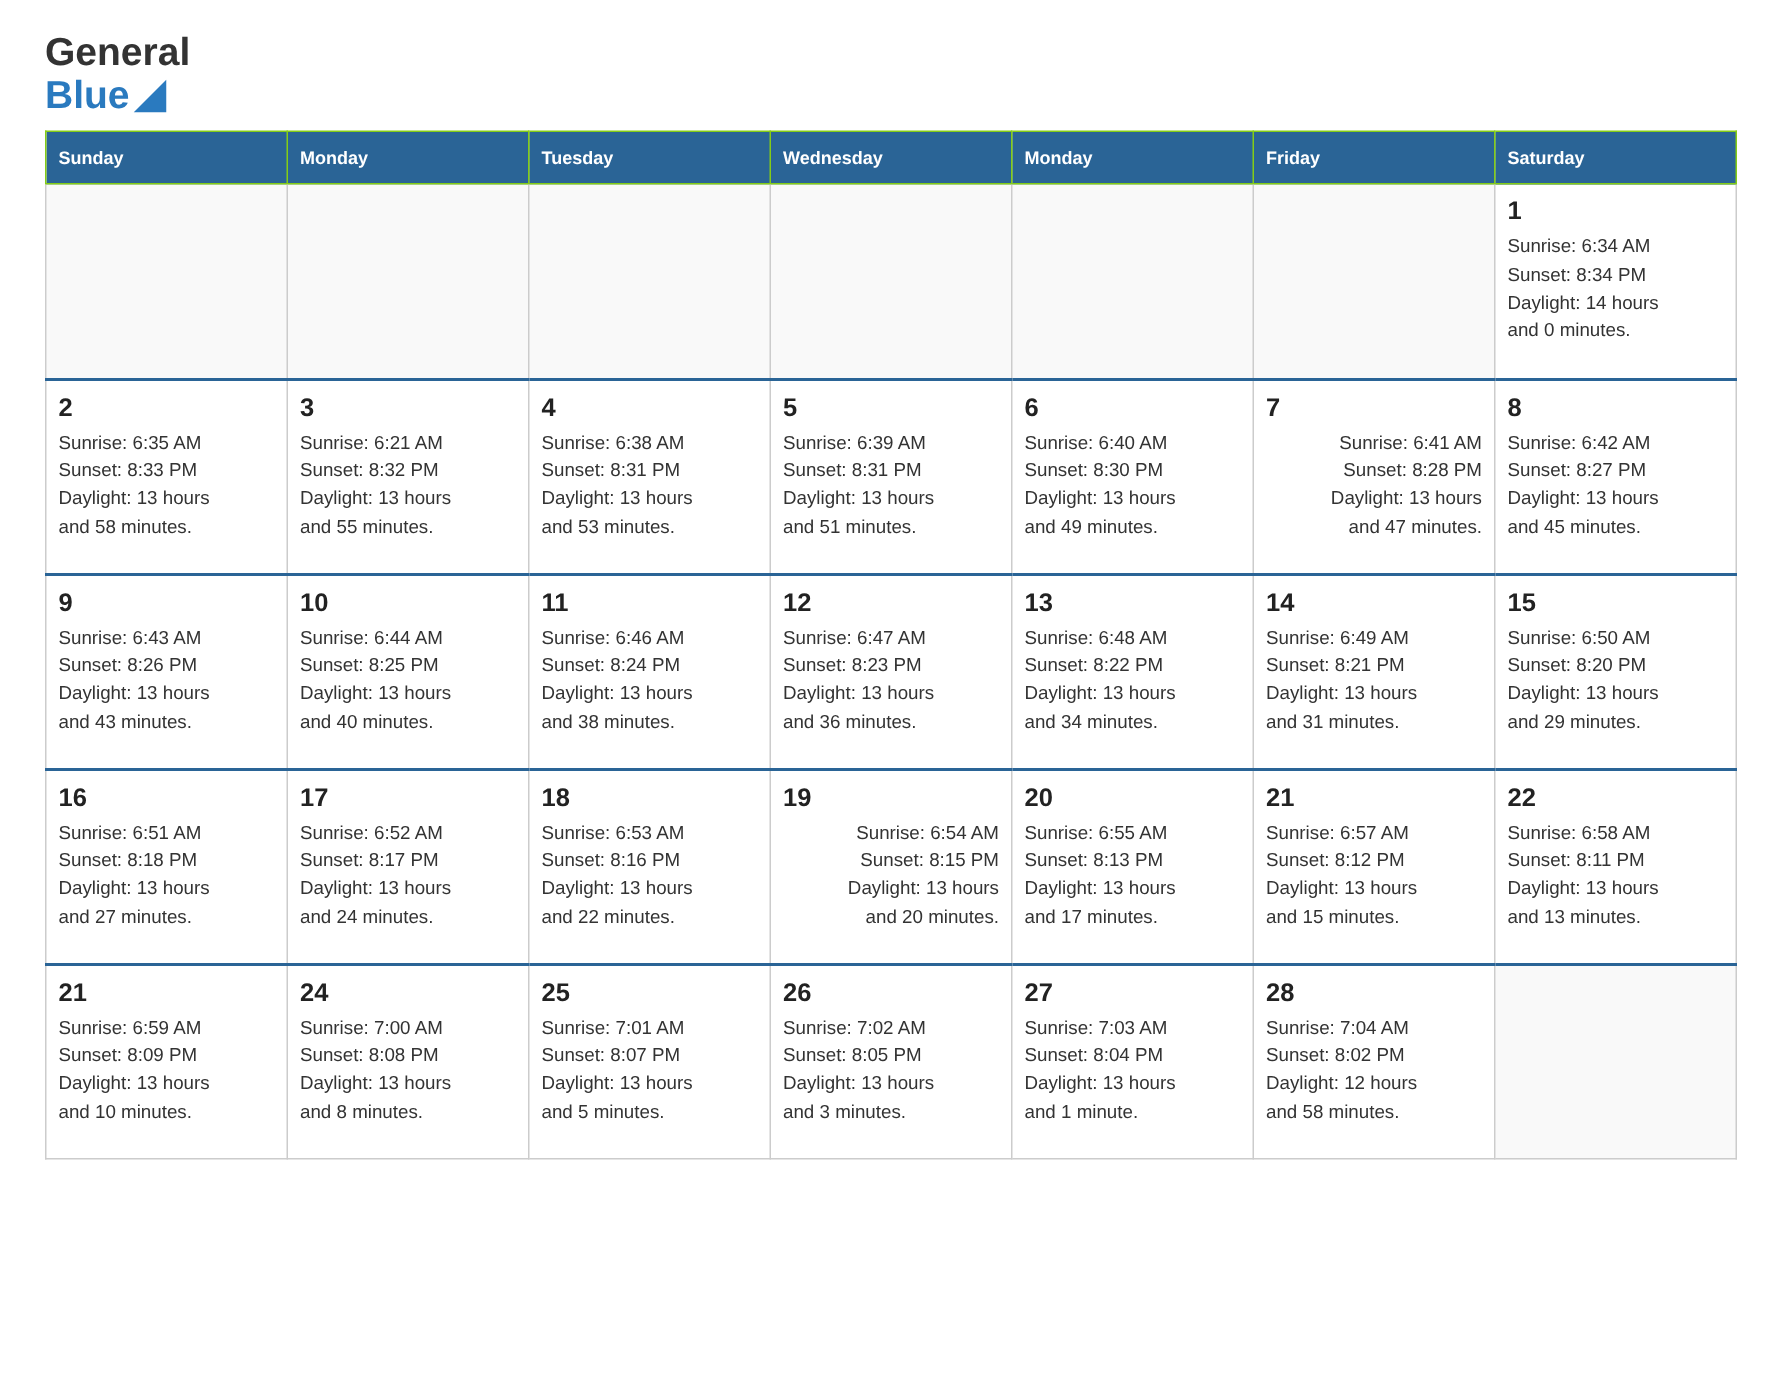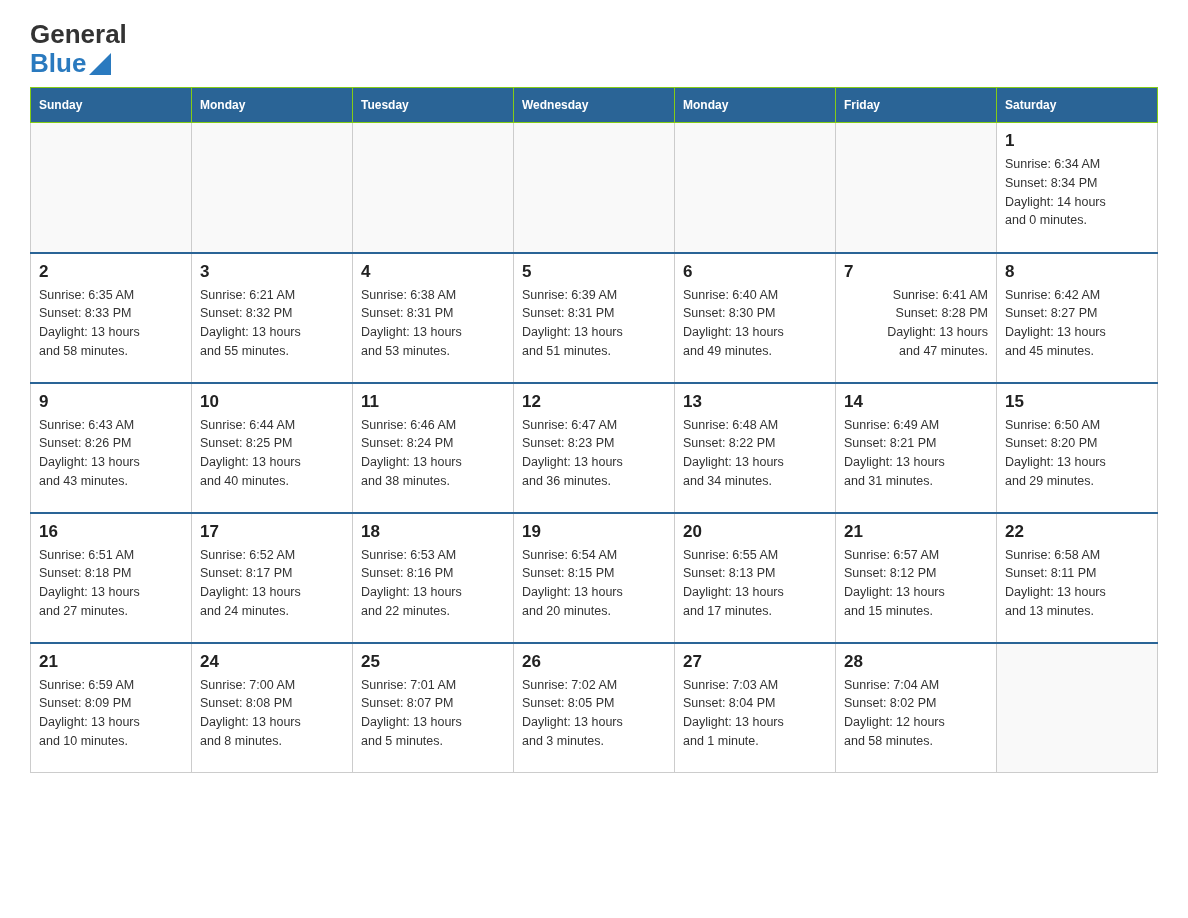--- a/index.html
+++ b/index.html
@@ -252,21 +252,21 @@
         </td>
         <td>
           <span class="day-num">18</span>
           <div class="day-info" style="white-space: pre-line;">Sunrise: 6:53 AM
 Sunset: 8:16 PM
 Daylight: 13 hours
 and 22 minutes.</div>
         </td>
         <td>
           <span class="day-num">19</span>
-          <div class="day-info" style="white-space: pre-line;">Sunrise: 6:54 AM
+          <div class="day-info" style="white-space: pre-line; text-align: right;">Sunrise: 6:54 AM
 Sunset: 8:15 PM
 Daylight: 13 hours
 and 20 minutes.</div>
         </td>
         <td>
           <span class="day-num">20</span>
           <div class="day-info" style="white-space: pre-line;">Sunrise: 6:55 AM
 Sunset: 8:13 PM
 Daylight: 13 hours
 and 17 minutes.</div>

